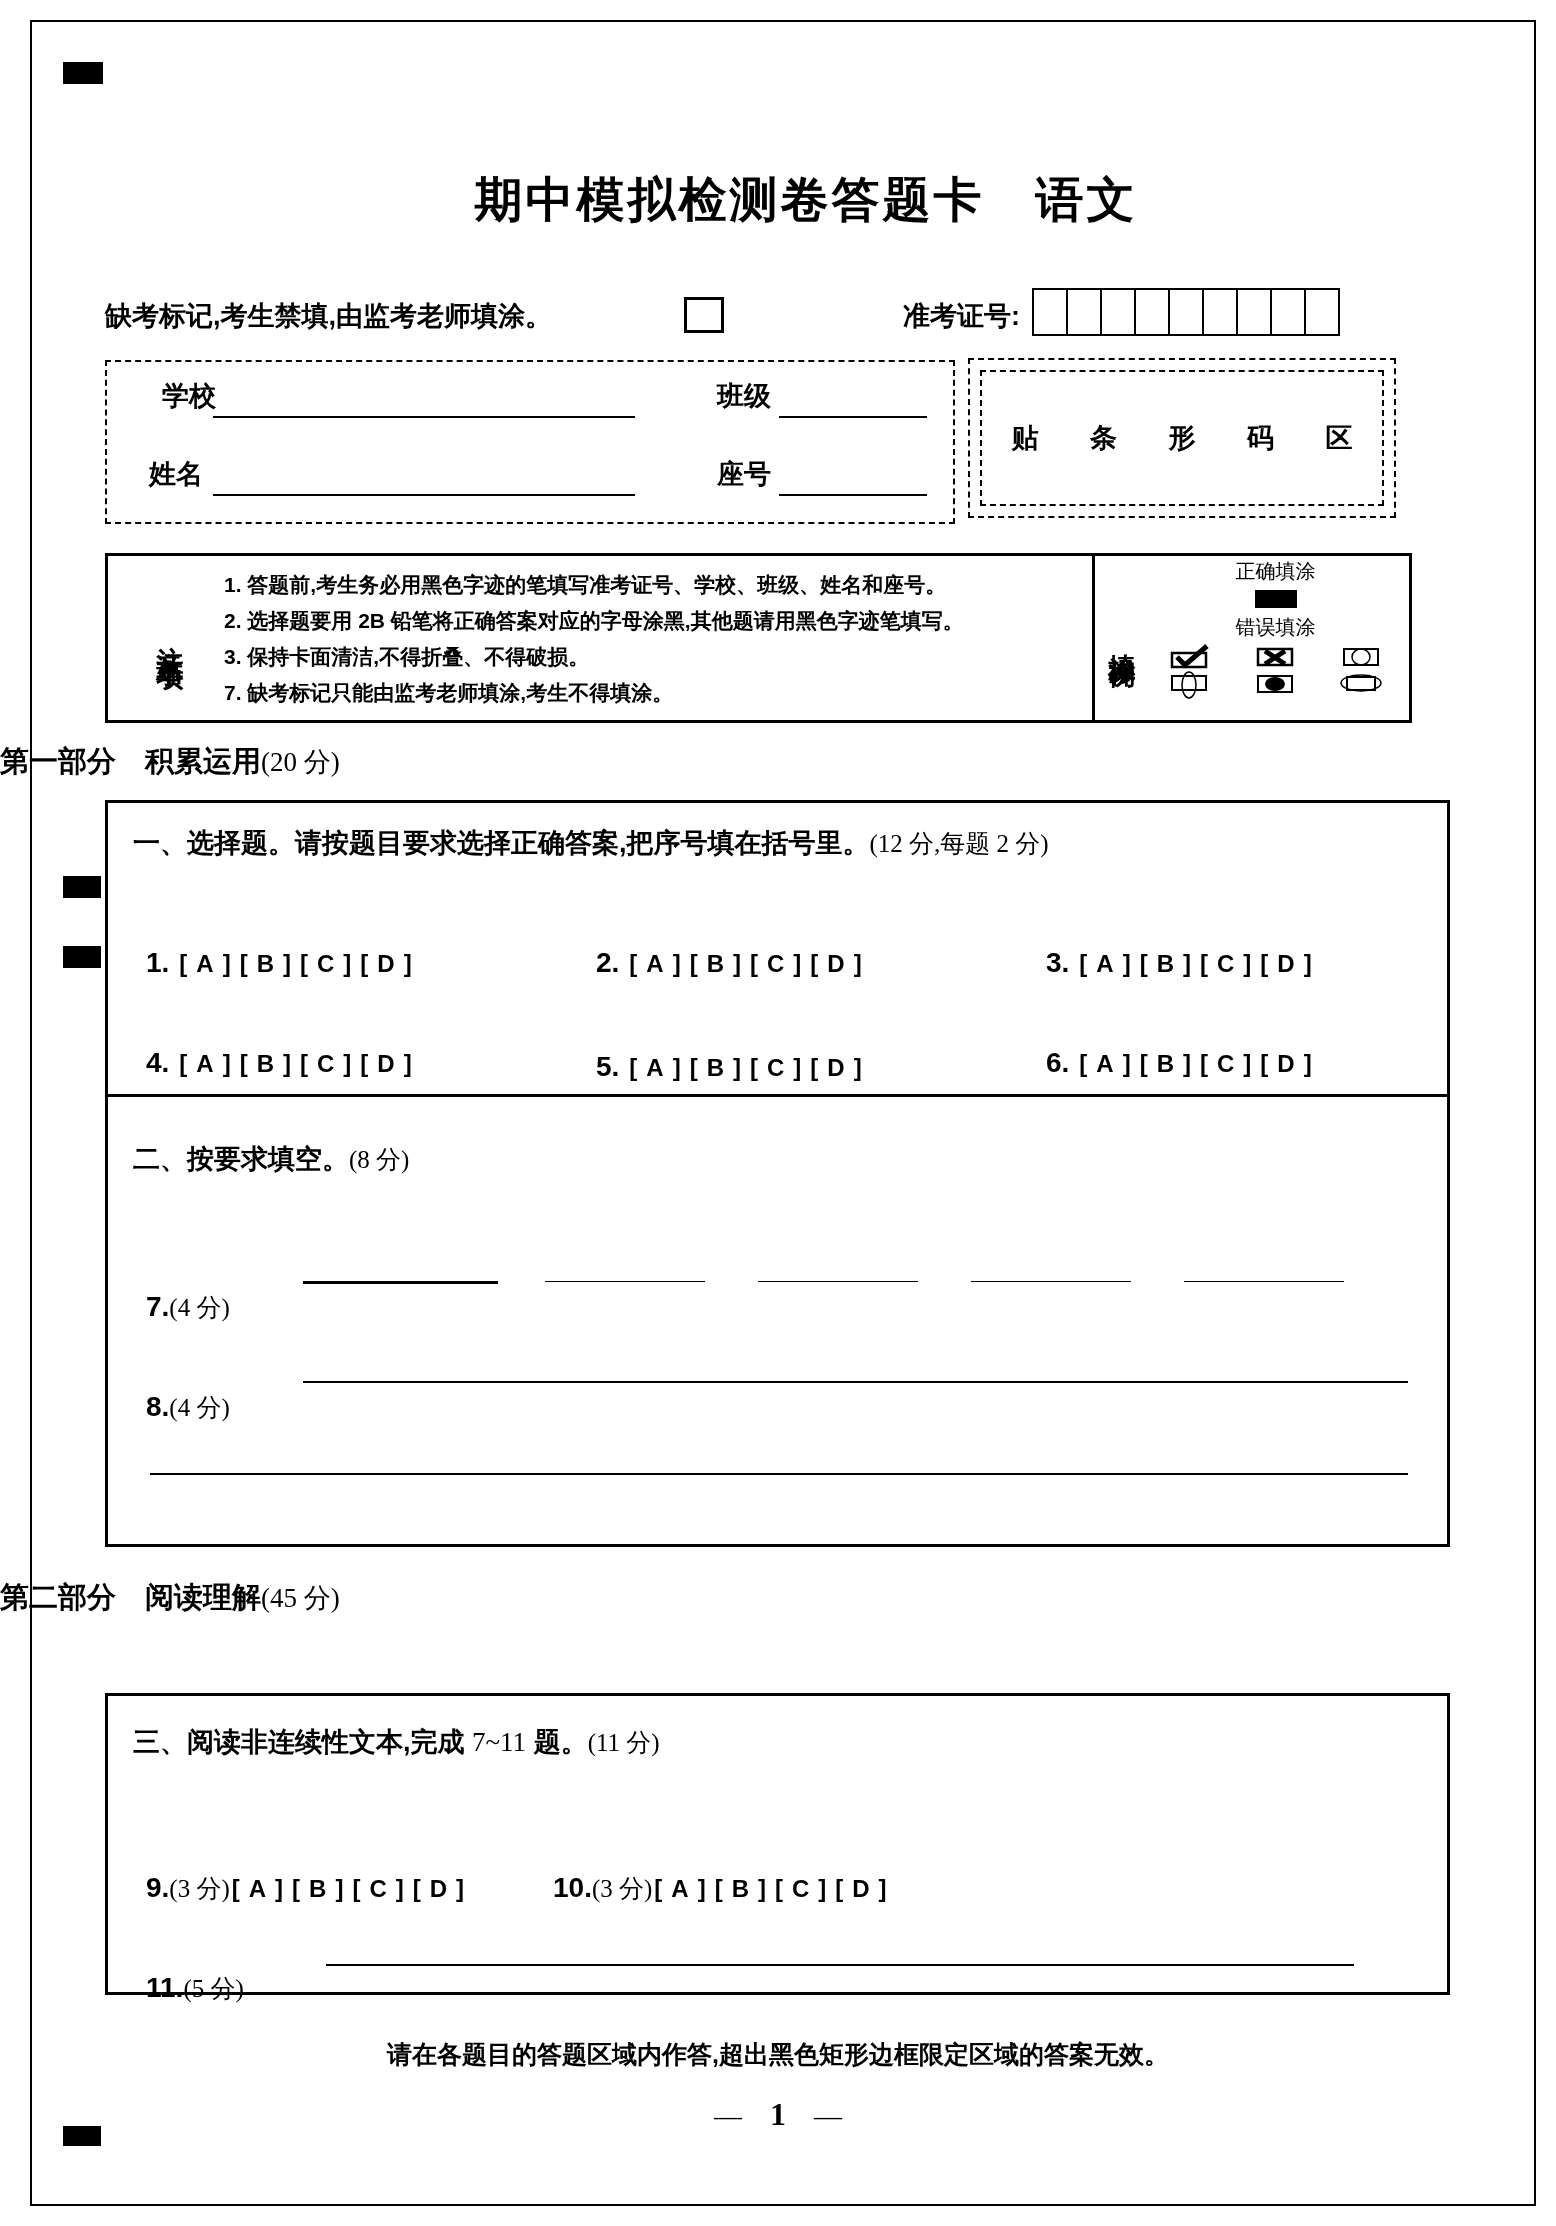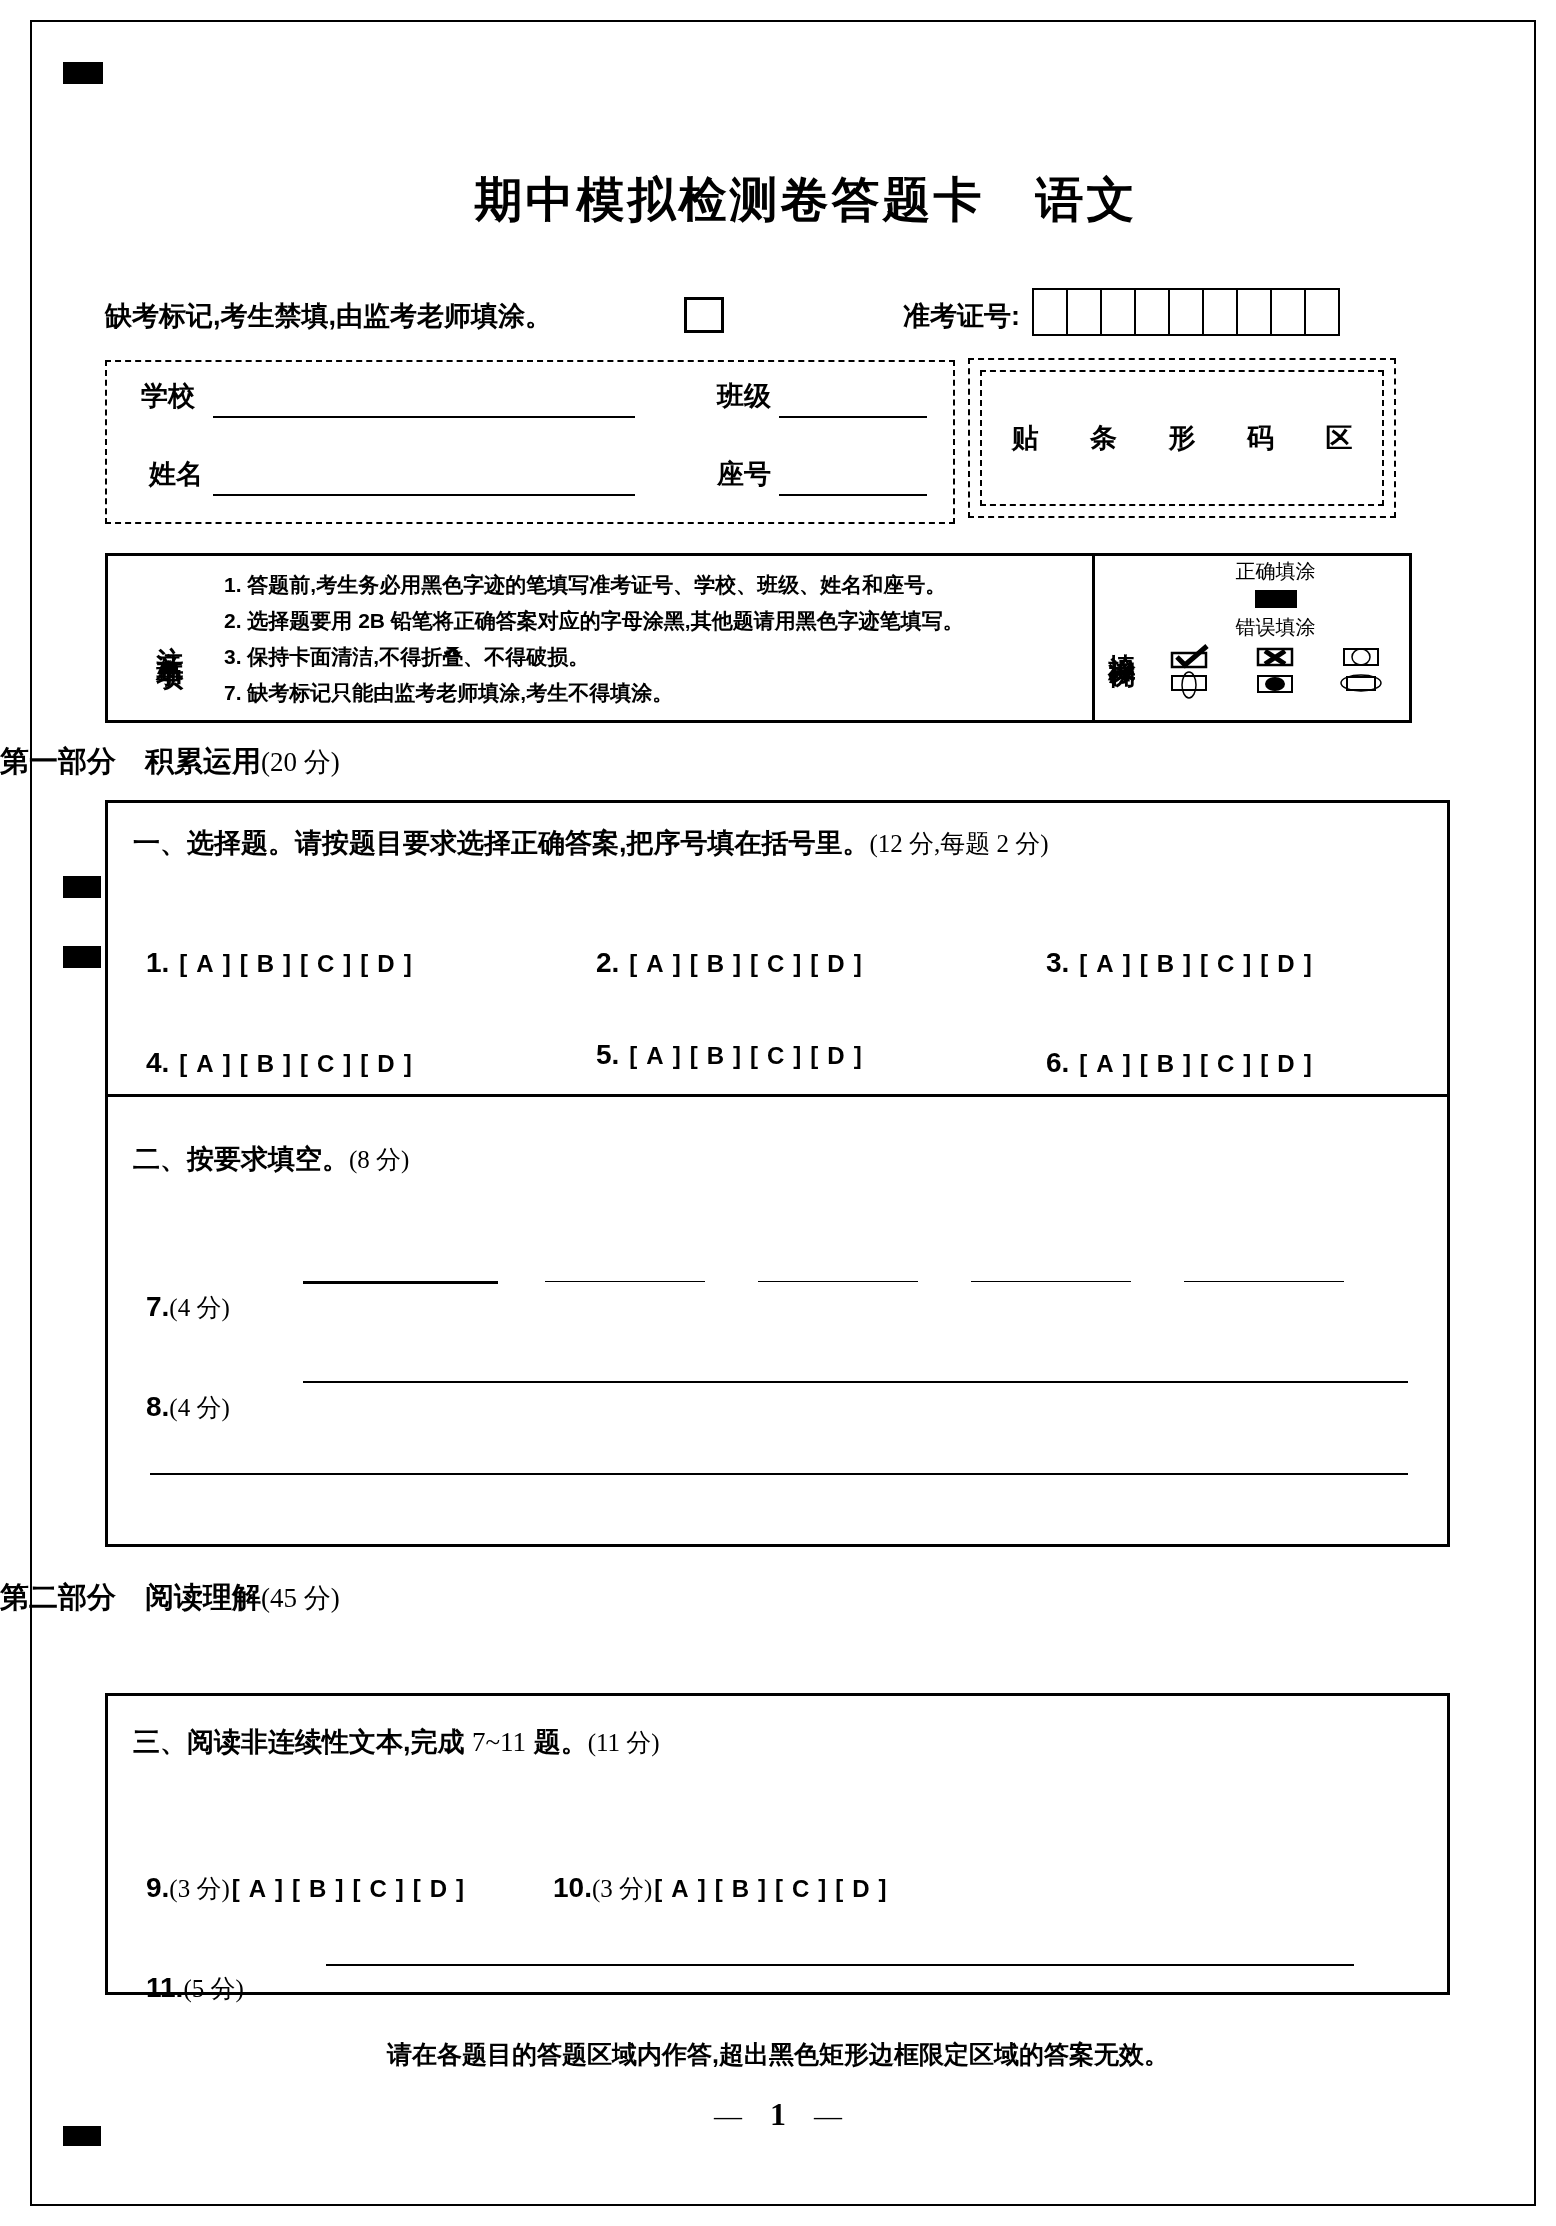--- a/index.html
+++ b/index.html
@@ -81,21 +81,21 @@
   <div class="adm-cell"></div>
   <div class="adm-cell"></div>
   <div class="adm-cell"></div>
   <div class="adm-cell"></div>
   <div class="adm-cell"></div>
   <div class="adm-cell"></div>
   <div class="adm-cell"></div>
 </div>
 
 <div class="abs info-box">
-  <span class="field-label" style="left:34px;top:16px;">学校</span>
+  <span class="field-label" style="left:55px;top:16px;">学校</span>
   <div class="field-line" style="left:106px;top:54px;width:422px;"></div>
   <span class="field-label" style="left:610px;top:16px;">班级</span>
   <div class="field-line" style="left:672px;top:54px;width:148px;"></div>
   <span class="field-label" style="left:42px;top:94px;">姓名</span>
   <div class="field-line" style="left:106px;top:132px;width:422px;"></div>
   <span class="field-label" style="left:610px;top:94px;">座号</span>
   <div class="field-line" style="left:672px;top:132px;width:148px;"></div>
 </div>
 
 <div class="abs barcode-outer">
@@ -175,21 +175,21 @@
   </div>
   <div class="qrow" style="left:488px;top:96px;">
     <span class="qnum">2.</span><span class="opts">[A][B][C][D]</span>
   </div>
   <div class="qrow" style="left:938px;top:96px;">
     <span class="qnum">3.</span><span class="opts">[A][B][C][D]</span>
   </div>
   <div class="qrow" style="left:38px;top:196px;">
     <span class="qnum">4.</span><span class="opts">[A][B][C][D]</span>
   </div>
-  <div class="qrow" style="left:488px;top:188px;">
+  <div class="qrow" style="left:488px;top:200px;">
     <span class="qnum">5.</span><span class="opts">[A][B][C][D]</span>
   </div>
   <div class="qrow" style="left:938px;top:196px;">
     <span class="qnum">6.</span><span class="opts">[A][B][C][D]</span>
   </div>
 
   <div class="hdiv" style="top:291px;"></div>
 
   <div class="sec-title" style="left:25px;top:338px;">
     <span>二、按要求填空。</span><span class="score">(8 分)</span>

